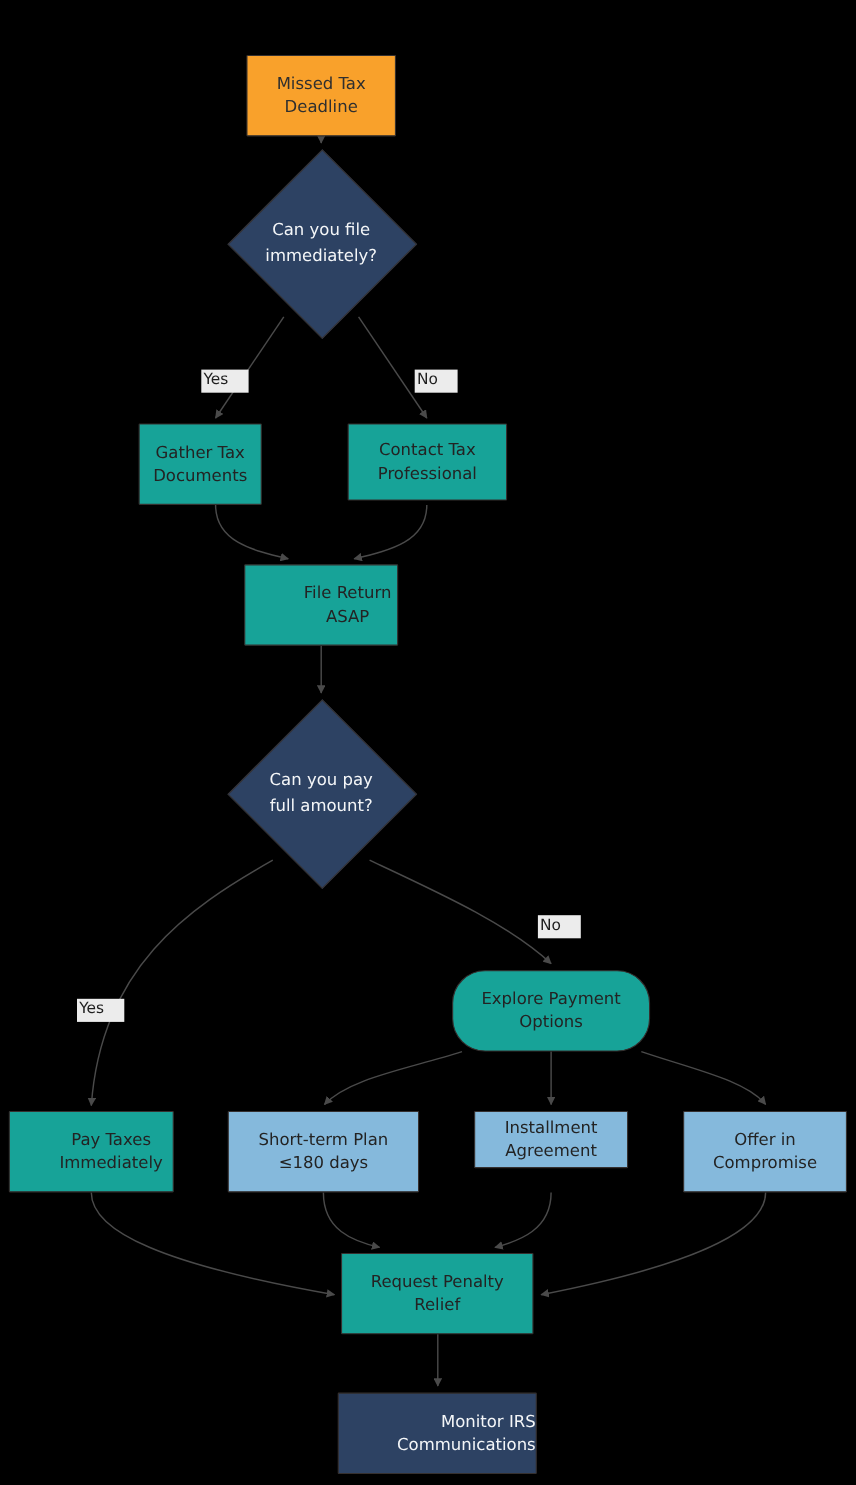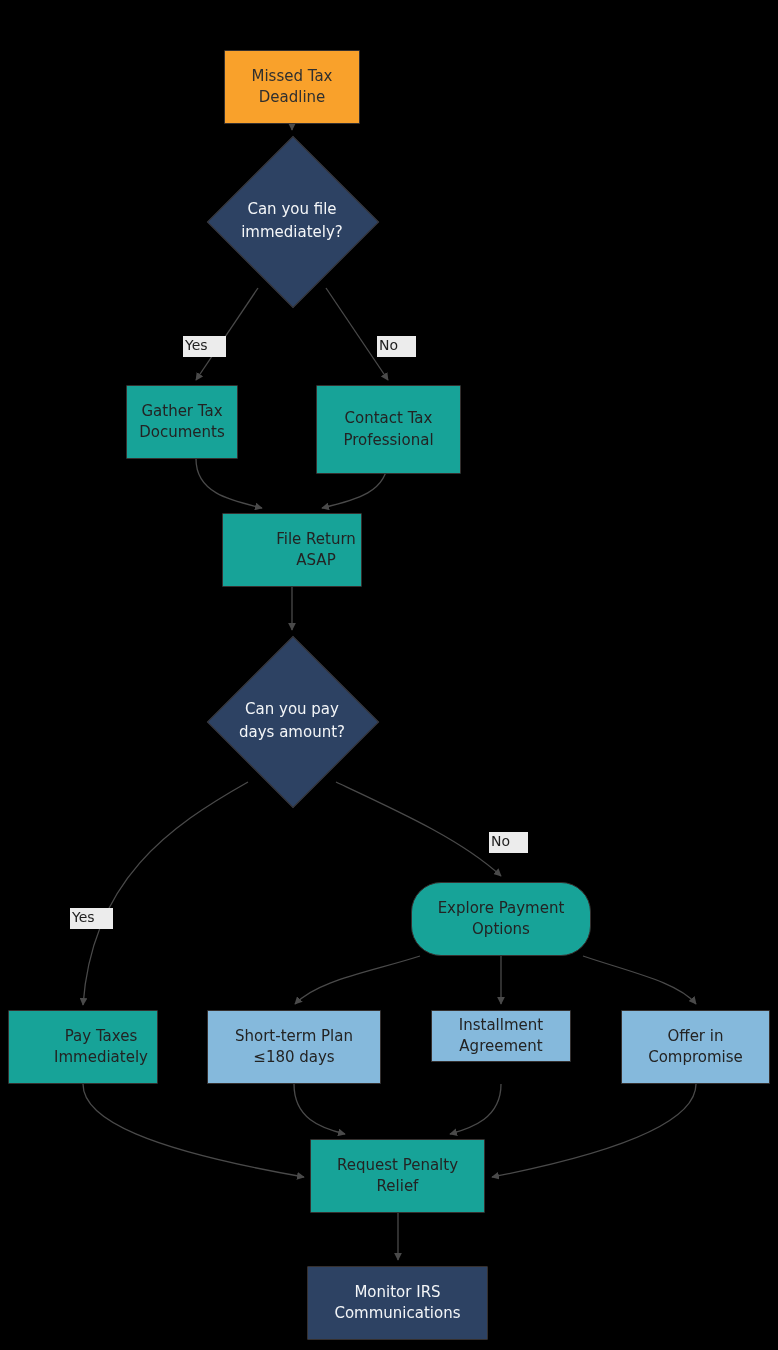--- a/index.html
+++ b/index.html
@@ -42,21 +42,21 @@
   }
   .node.process { border-radius: 1px; }
   .node-label {
     display: block;
     width: 100%;
     white-space: pre-line;
   }
   .n-orange { background: #f9a12b; color: #2f2f2f; }
   .n-teal   { background: #17a398; color: #232323; }
   .n-lblue  { background: #85b9dc; color: #232323; }
-  .n-dblue  { background: #2d4263; color: #f4f6f8; border-color: #35302f; }
+  .n-dblue  { background: #2d4263; color: #f4f6f8; border-color: #35302f; text-align: right; }
 
   
   .decision {
     position: absolute;
     display: flex;
     align-items: center;
     justify-content: center;
   }
   .decision .dia-shape {
     position: absolute;
@@ -126,28 +126,28 @@
   <div id="node-layer">
       <div class="node process n-orange" style="left: 224px; top: 10px; width: 136px; height: 74px; margin-top: 40px;"><span class="node-label">Missed Tax
 Deadline</span></div>
       <div class="decision" style="left: 205px; top: 136px; width: 174px; height: 170px;">
         <div class="dia-shape"></div>
         <span class="node-label">Can you file
 immediately?</span>
       </div>
       <div class="node process n-teal" style="left: 126px; top: 385px; width: 112px; height: 74px;"><span class="node-label">Gather Tax
 Documents</span></div>
-      <div class="node process n-teal" style="left: 316px; top: 385px; width: 145px; height: 89px;"><span class="node-label">Contact Tax
+      <div class="node process n-teal" style="left: 316px; top: 385px; width: 145px; height: 70px;"><span class="node-label">Contact Tax
 Professional</span></div>
       <div class="node process n-teal" style="left: 222px; top: 513px; width: 140px; height: 74px; padding-left: 48px;"><span class="node-label">File Return
 ASAP</span></div>
       <div class="decision" style="left: 205px; top: 636px; width: 174px; height: 170px;">
         <div class="dia-shape"></div>
         <span class="node-label">Can you pay
-days amount?</span>
+full amount?</span>
       </div>
       <div class="node process n-teal" style="left: 411px; top: 882px; width: 180px; height: 74px; border-radius: 30px;"><span class="node-label">Explore Payment
 Options</span></div>
       <div class="node process n-teal" style="left: 8px; top: 1010px; width: 150px; height: 74px; padding-left: 36px;"><span class="node-label">Pay Taxes
 Immediately</span></div>
       <div class="node process n-lblue" style="left: 207px; top: 1010px; width: 174px; height: 74px;"><span class="node-label">Short-term Plan
 ≤180 days</span></div>
       <div class="node process n-lblue" style="left: 431px; top: 1010px; width: 140px; height: 52px;"><span class="node-label">Installment
 Agreement</span></div>
       <div class="node process n-lblue" style="left: 621px; top: 1010px; width: 149px; height: 74px;"><span class="node-label">Offer in

